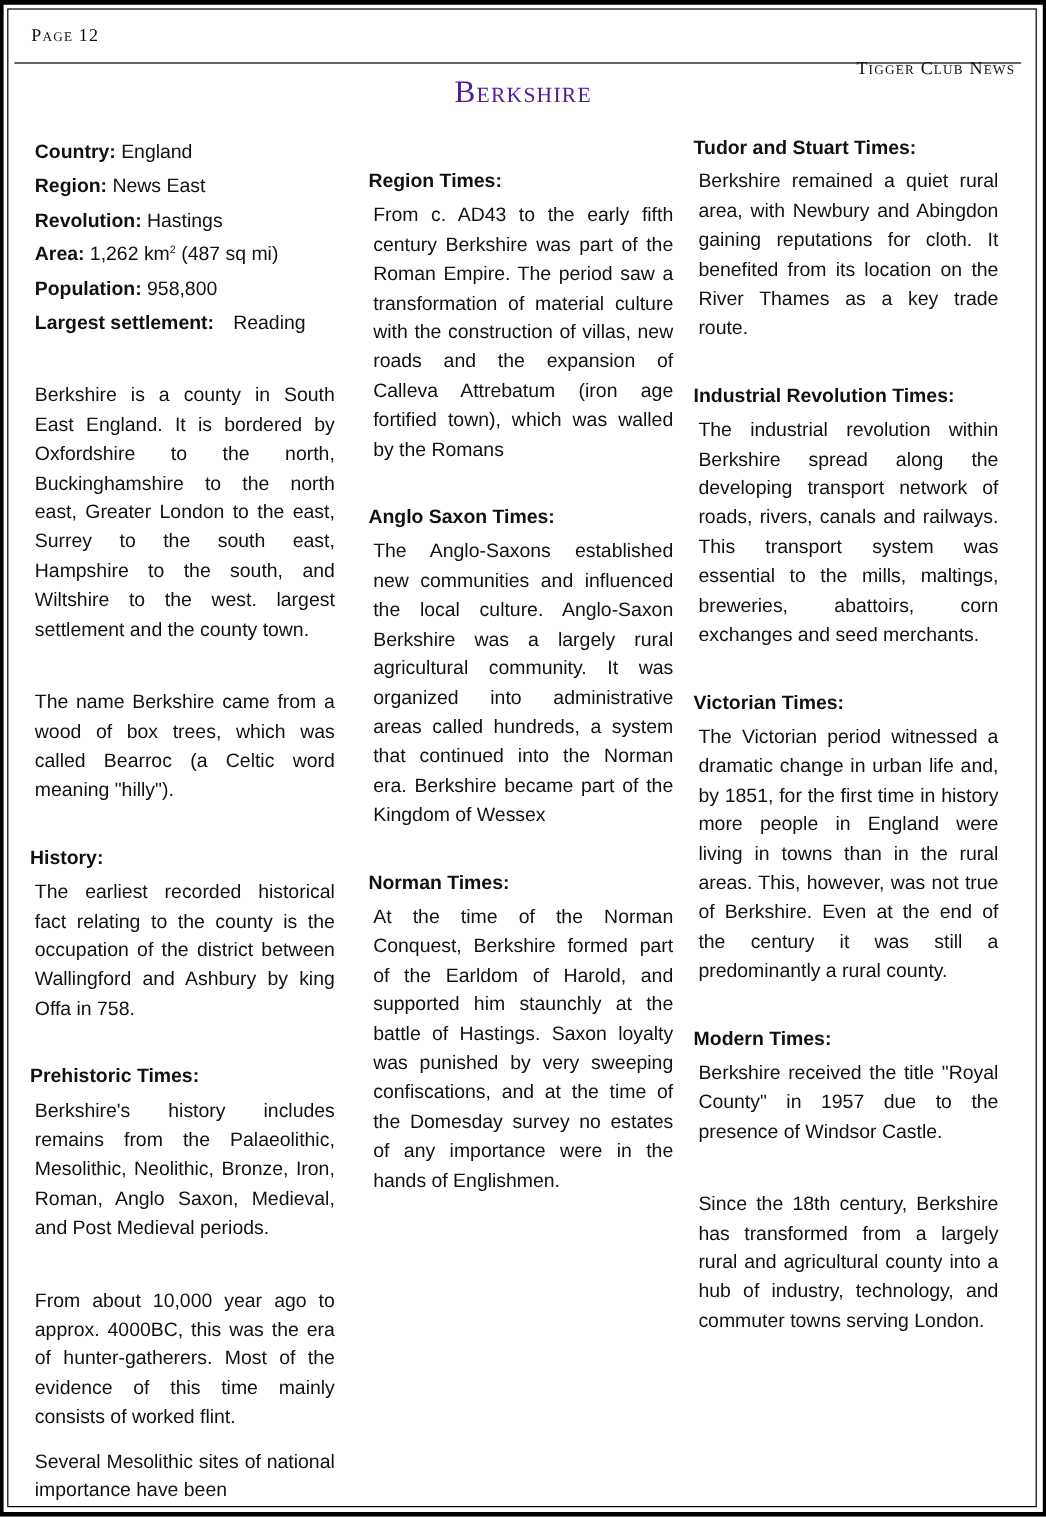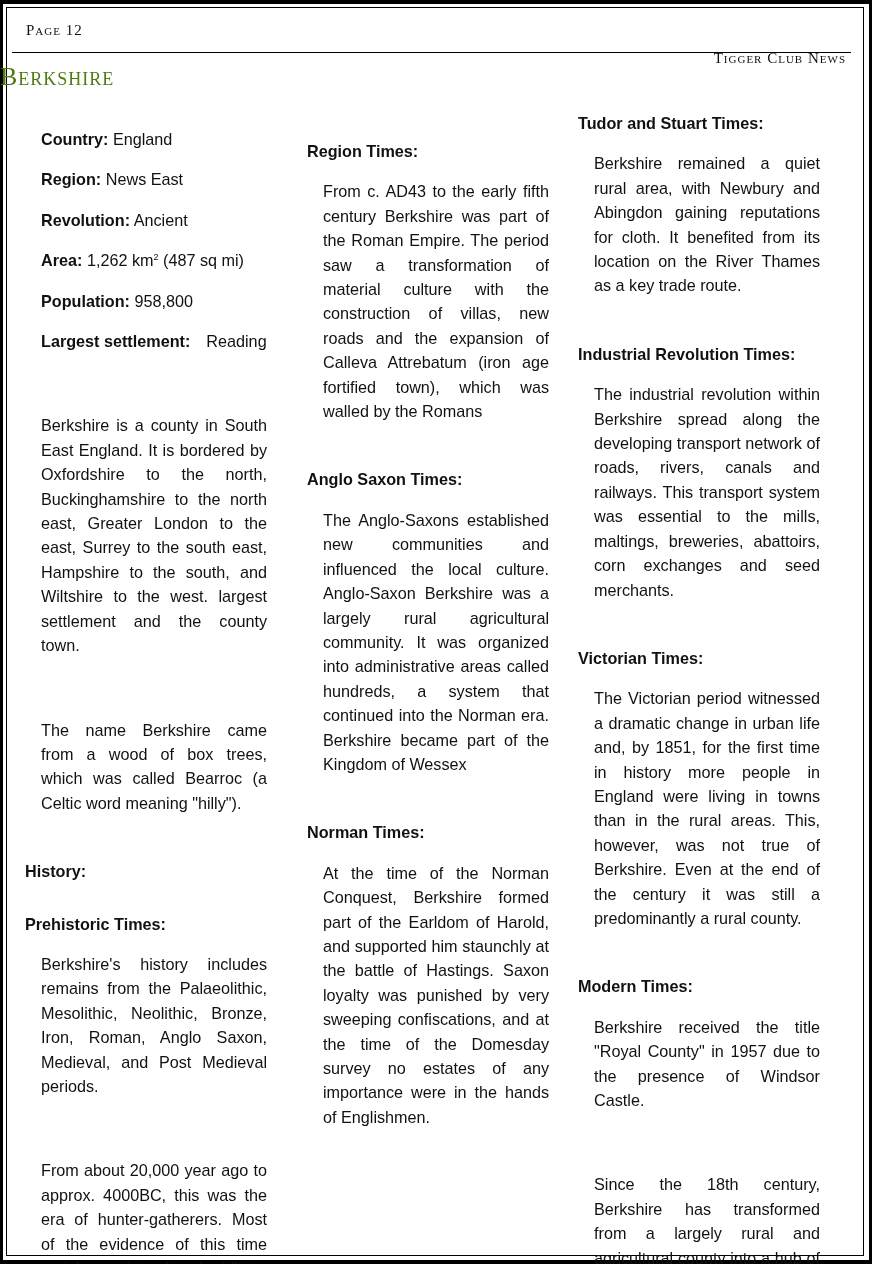--- a/index.html
+++ b/index.html
@@ -17,33 +17,33 @@
       font-family: "Liberation Serif", "DejaVu Serif", serif;
       font-variant: small-caps; font-size: 15px; letter-spacing: 1px; color: #111;
     }
     .header .left { position: absolute; left: 0; top: 2px; }
     .header .right { position: absolute; right: 0; top: 2px; margin-top: 28px; }
     .header-rule {
       position: absolute; left: 12px; top: 52px; width: 839px; height: 0;
       border-top: 1.5px solid #000;
     }
     .title {
-      position: absolute; left: 0; top: 62px; width: 872px; 
+      position: absolute; left: 0; top: 62px; width: 872px; text-align: center;
       font-family: "Liberation Serif", "DejaVu Serif", serif;
-      font-variant: small-caps; font-size: 26px; letter-spacing: 1px; color: #4d7c0f;
+      font-variant: small-caps; font-size: 26px; letter-spacing: 1px; color: #4c1d95;
     }
     .col {
       position: absolute; top: 111px; width: 258px;
       font-family: "Liberation Sans", "DejaVu Sans", sans-serif;
       font-size: 16.2px; line-height: 24.4px; color: #111; text-align: justify;
     }
     .col1 { left: 25px; }
     .col2 { left: 307px; }
     .col3 { left: 578px; }
-    .col p { margin: 16px; }
+    .col p { margin: 4px; }
     .gap { height: 28px; }
     .gap-sm { height: 4px; }
     .heading { font-weight: bold; display: block; }
     .fact b { font-weight: bold; }
     .fact { white-space: nowrap; text-align: left; }
     sup { font-size: 9px; line-height: 0; vertical-align: 6px; }
     .settle-val { margin-left: 16px; }
   </style>
 </head>
 <body>
@@ -56,36 +56,37 @@
   <span class="right">Tigger Club News</span>
 </div>
 <div class="header-rule"></div>
 
 <div class="title">Berkshire</div>
 
 <div class="col col1">
   <div>
     <p class="fact"><b>Country:</b> <span>England</span></p>
     <p class="fact"><b>Region:</b> <span>News East</span></p>
-    <p class="fact"><b>Revolution:</b> <span>Ancient</span></p>
+    <p class="fact"><b>Revolution:</b> <span>Hastings</span></p>
     <p class="fact"><b>Area:</b> <span>1,262 km</span><sup>2</sup><span> (487 sq mi)</span></p>
     <p class="fact"><b>Population:</b> <span>958,800</span></p>
     <p class="fact"><b>Largest settlement:</b><span class="settle-val">Reading</span></p>
   </div>
   <div class="gap"></div>
   <p>Berkshire is a county in South East England. It is bordered by Oxfordshire to the north, Buckinghamshire to the north east, Greater London to the east, Surrey to the south east, Hampshire to the south, and Wiltshire to the west. largest settlement and the county town.</p>
   <div class="gap"></div>
   <p>The name Berkshire came from a wood of box trees, which was called Bearroc (a Celtic word meaning "hilly").</p>
   <div class="gap"></div>
   <span class="heading">History:</span>
+  <p>The earliest recorded historical fact relating to the county is the occupation of the district between Wallingford and Ashbury by king Offa in 758.</p>
   <div class="gap"></div>
   <span class="heading">Prehistoric Times:</span>
   <p>Berkshire's history includes remains from the Palaeolithic, Mesolithic, Neolithic, Bronze, Iron, Roman, Anglo Saxon, Medieval, and Post Medieval periods.</p>
   <div class="gap"></div>
-  <p>From about 20,000 year ago to approx. 4000BC, this was the era of hunter-gatherers.  Most of the evidence of this time mainly consists of worked flint.</p>
+  <p>From about 10,000 year ago to approx. 4000BC, this was the era of hunter-gatherers.  Most of the evidence of this time mainly consists of worked flint.</p>
   <div class="gap-sm"></div>
   <p style="height: 48.8px; overflow: hidden; text-align-last: left;">Several Mesolithic sites of national importance have been</p>
 </div>
 
 <div class="col col2">
   <div class="gap"></div>
   <span class="heading">Region Times:</span>
   <p>From c. AD43 to the early fifth century Berkshire was part of the Roman Empire. The period saw a transformation of material culture with the construction of villas, new roads and the expansion of Calleva Attrebatum  (iron age fortified town), which was walled by the Romans</p>
   <div class="gap"></div>
   <span class="heading">Anglo Saxon Times:</span>

